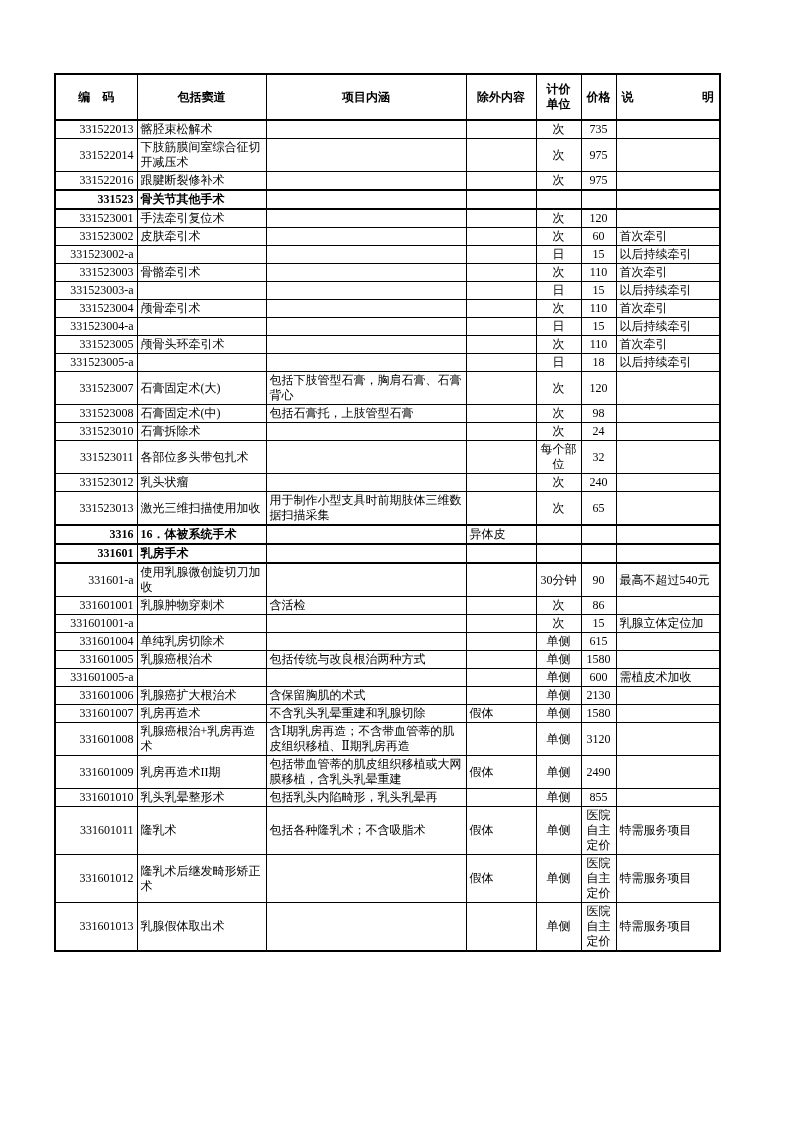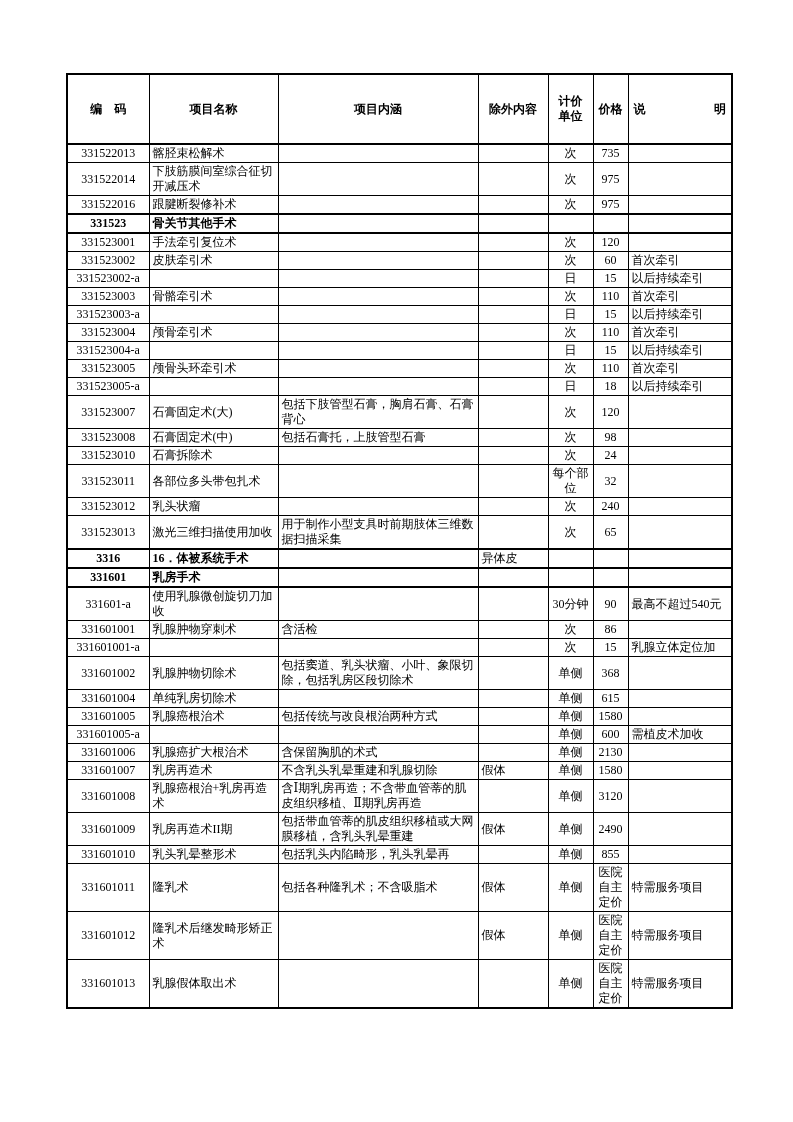--- a/index.html
+++ b/index.html
@@ -4,21 +4,21 @@
 <style>
   html, body { margin: 0; padding: 0; }
   body {
     width: 793px; height: 1122px;
     background: #ffffff;
     font-family: "Liberation Serif", "DejaVu Serif", serif;
     color: #000;
     position: relative;
     overflow: hidden;
   }
-  .table-wrap { position: absolute; left: 66px; top: 73px; }
+  .table-wrap { position: absolute; left: 54px; top: 73px; }
   table {
     border-collapse: collapse;
     table-layout: fixed;
     width: 665px;
     border: 2px solid #000;
   }
   th, td {
     border: 1px solid #000;
     padding: 1px 3px;
     font-size: 12px;
@@ -27,46 +27,46 @@
     word-break: break-all;
     overflow: hidden;
   }
   thead th {
     font-weight: bold;
     text-align: center;
     height: 30px;
     white-space: pre-line;
     border-bottom-width: 2px;
   }
-  thead th.note-h { text-align: justify; text-align-last: justify; padding: 19px 5px; }
+  thead th.note-h { text-align: justify; text-align-last: justify; padding: 7px 5px; }
   tbody tr { height: 17px; }
   tbody tr.section td { border-top-width: 2px; border-bottom-width: 2px; }
   tbody tr.section .c0, tbody tr.section .c1 { font-weight: bold; font-family: Liberation Serif, serif; }
-  .c0 { text-align: center; white-space: nowrap; }
+  .c0 { text-align: right; white-space: nowrap; }
   .c1, .c2, .c3, .c6 { text-align: left; }
   .c4, .c5 { text-align: center; }
 </style>
 </head>
 <body>
 
 <div class="table-wrap">
   <table>
     <colgroup>
       <col style="width:82px">
       <col style="width:129px">
       <col style="width:200px">
       <col style="width:70px">
       <col style="width:45px">
       <col style="width:35px">
       <col style="width:104px">
     </colgroup>
     <thead>
       <tr>
         <th>编　码</th>
-        <th>项目名称</th>
+        <th>包括窦道</th>
         <th>项目内涵</th>
         <th>除外内容</th>
         <th>计价
 单位</th>
         <th>价格</th>
         <th class="note-h">说明</th>
       </tr>
     </thead>
     <tbody>
         <tr>
@@ -279,29 +279,20 @@
         <tr>
           <td class="c0">331601001-a</td>
           <td class="c1"></td>
           <td class="c2"></td>
           <td class="c3"></td>
           <td class="c4">次</td>
           <td class="c5">15</td>
           <td class="c6">乳腺立体定位加</td>
         </tr>
         <tr>
-          <td class="c0">331601002</td>
-          <td class="c1">乳腺肿物切除术</td>
-          <td class="c2">包括窦道、乳头状瘤、小叶、象限切除，包括乳房区段切除术</td>
-          <td class="c3"></td>
-          <td class="c4">单侧</td>
-          <td class="c5">368</td>
-          <td class="c6"></td>
-        </tr>
-        <tr>
           <td class="c0">331601004</td>
           <td class="c1">单纯乳房切除术</td>
           <td class="c2"></td>
           <td class="c3"></td>
           <td class="c4">单侧</td>
           <td class="c5">615</td>
           <td class="c6"></td>
         </tr>
         <tr>
           <td class="c0">331601005</td>

